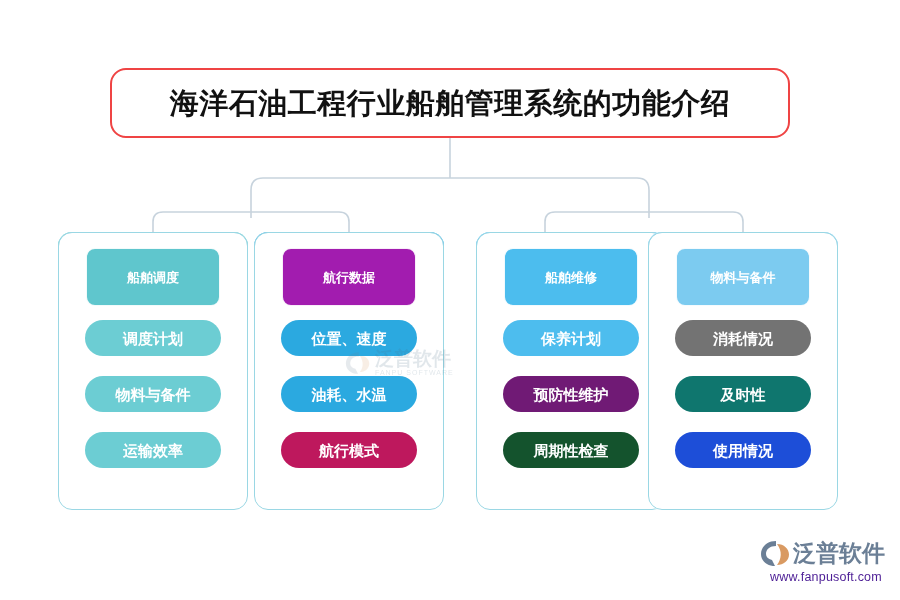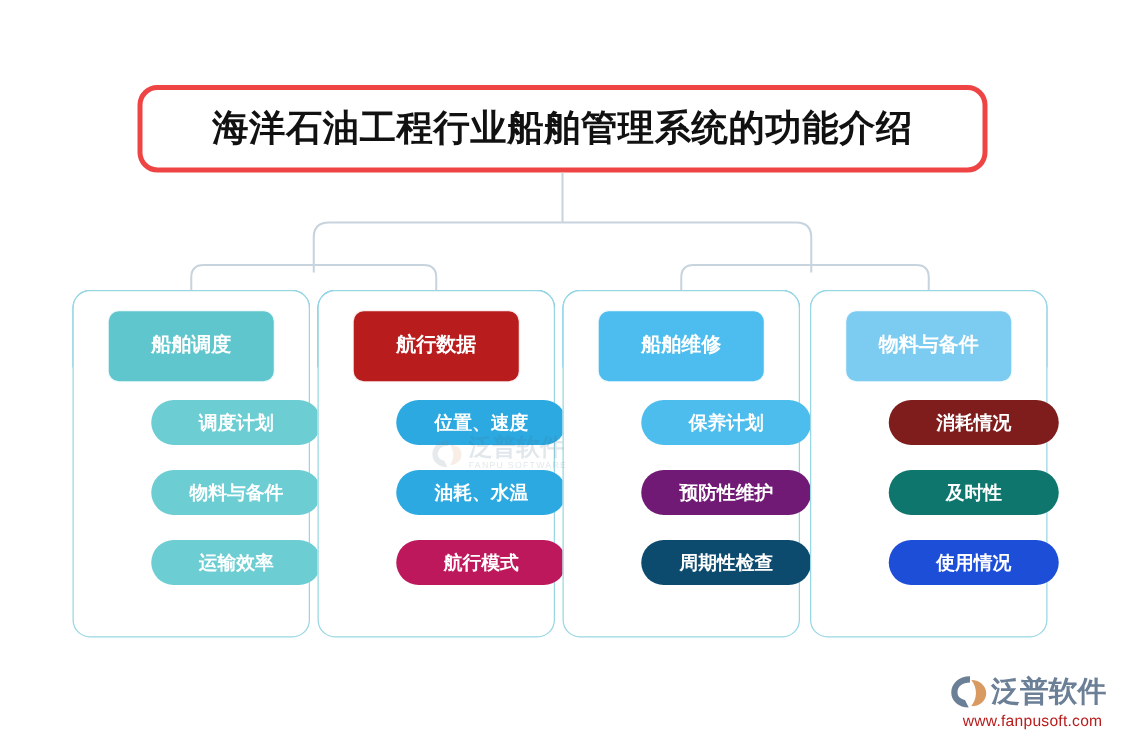--- a/index.html
+++ b/index.html
@@ -22,21 +22,21 @@
   }
 
   
   .title-box {
     position: absolute;
     left: 110px;
     top: 68px;
     width: 680px;
     height: 70px;
     box-sizing: border-box;
-    border: 4px solid #ef4444;
+    border: 2px solid #ef4444;
     border-radius: 16px;
     background: #ffffff;
     display: flex;
     align-items: center;
     justify-content: center;
   }
   .title-text {
     font-size: 29px;
     font-weight: bold;
     color: #111111;
@@ -60,21 +60,21 @@
     position: absolute;
     top: 232px;
     width: 190px;
     height: 278px;
     box-sizing: border-box;
     background: #ffffff;
     border-radius: 14px;
   }
   .col-0 { left: 58px;  }
   .col-1 { left: 254px; }
-  .col-2 { left: 450px; }
+  .col-2 { left: 476px; }
   .col-3 { left: 648px; }
 
   .col-frame {
     position: absolute;
     left: 0;
     top: 0;
     width: 100%;
     height: 100%;
     box-sizing: border-box;
     border: 1px solid #9ad7e4;
@@ -98,33 +98,32 @@
     width: 134px;
     height: 58px;
     box-sizing: border-box;
     border: 1.5px solid rgba(255,255,255,0.92);
     border-radius: 9px;
     display: flex;
     align-items: center;
     justify-content: center;
   }
   .col-head-text {
-    font-size: 16px;
+    font-size: 13px;
     font-weight: bold;
     color: #ffffff;
     white-space: nowrap;
     line-height: 1;
   }
 
   .items {
     position: absolute;
     left: 0;
     top: 88px;
     width: 100%;
-    padding-left: 36px;
   }
   .pill {
     margin: 0 auto 20px auto;
     width: 136px;
     height: 36px;
     border-radius: 18px;
     display: flex;
     align-items: center;
     justify-content: center;
   }
@@ -192,21 +191,21 @@
     font-size: 23px;
     font-weight: bold;
     color: #6b7f96;
     letter-spacing: 0px;
     line-height: 1;
     white-space: nowrap;
   }
   .logo-url {
     margin-top: 3px;
     font-size: 12.5px;
-    color: #b91c1c;
+    color: #4c1d95;
     letter-spacing: 0.2px;
     white-space: nowrap;
     text-align: center;
     width: 132px;
   }
 </style>
 </head>
 <body>
 
 <div id="canvas">
@@ -243,21 +242,21 @@
       </div>
       <div class="pill" style="background:#6ccdd3">
         <span class="pill-text">运输效率</span>
       </div>
     </div>
   </div>
 
   <div class="column col-1">
     <div class="col-band" style="background:#29a8df"></div>
     <div class="col-frame"></div>
-    <div class="col-head" style="background:#b91c1c">
+    <div class="col-head" style="background:#a21caf">
       <span class="col-head-text">航行数据</span>
     </div>
     <div class="items">
       <div class="pill" style="background:#2ba9e0">
         <span class="pill-text">位置、速度</span>
       </div>
       <div class="pill" style="background:#2ba9e0">
         <span class="pill-text">油耗、水温</span>
       </div>
       <div class="pill" style="background:#be185d">
@@ -272,34 +271,34 @@
     <div class="col-head" style="background:#4cbdee">
       <span class="col-head-text">船舶维修</span>
     </div>
     <div class="items">
       <div class="pill" style="background:#4dbdee">
         <span class="pill-text">保养计划</span>
       </div>
       <div class="pill" style="background:#701a75">
         <span class="pill-text">预防性维护</span>
       </div>
-      <div class="pill" style="background:#0c4a6e">
+      <div class="pill" style="background:#14532d">
         <span class="pill-text">周期性检查</span>
       </div>
     </div>
   </div>
 
   <div class="column col-3">
     <div class="col-band" style="background:#7ccbf0"></div>
     <div class="col-frame"></div>
     <div class="col-head" style="background:#7ccbf0">
       <span class="col-head-text">物料与备件</span>
     </div>
     <div class="items">
-      <div class="pill" style="background:#7f1d1d">
+      <div class="pill" style="background:#737373">
         <span class="pill-text">消耗情况</span>
       </div>
       <div class="pill" style="background:#0f766e">
         <span class="pill-text">及时性</span>
       </div>
       <div class="pill" style="background:#1d4ed8">
         <span class="pill-text">使用情况</span>
       </div>
     </div>
   </div>

